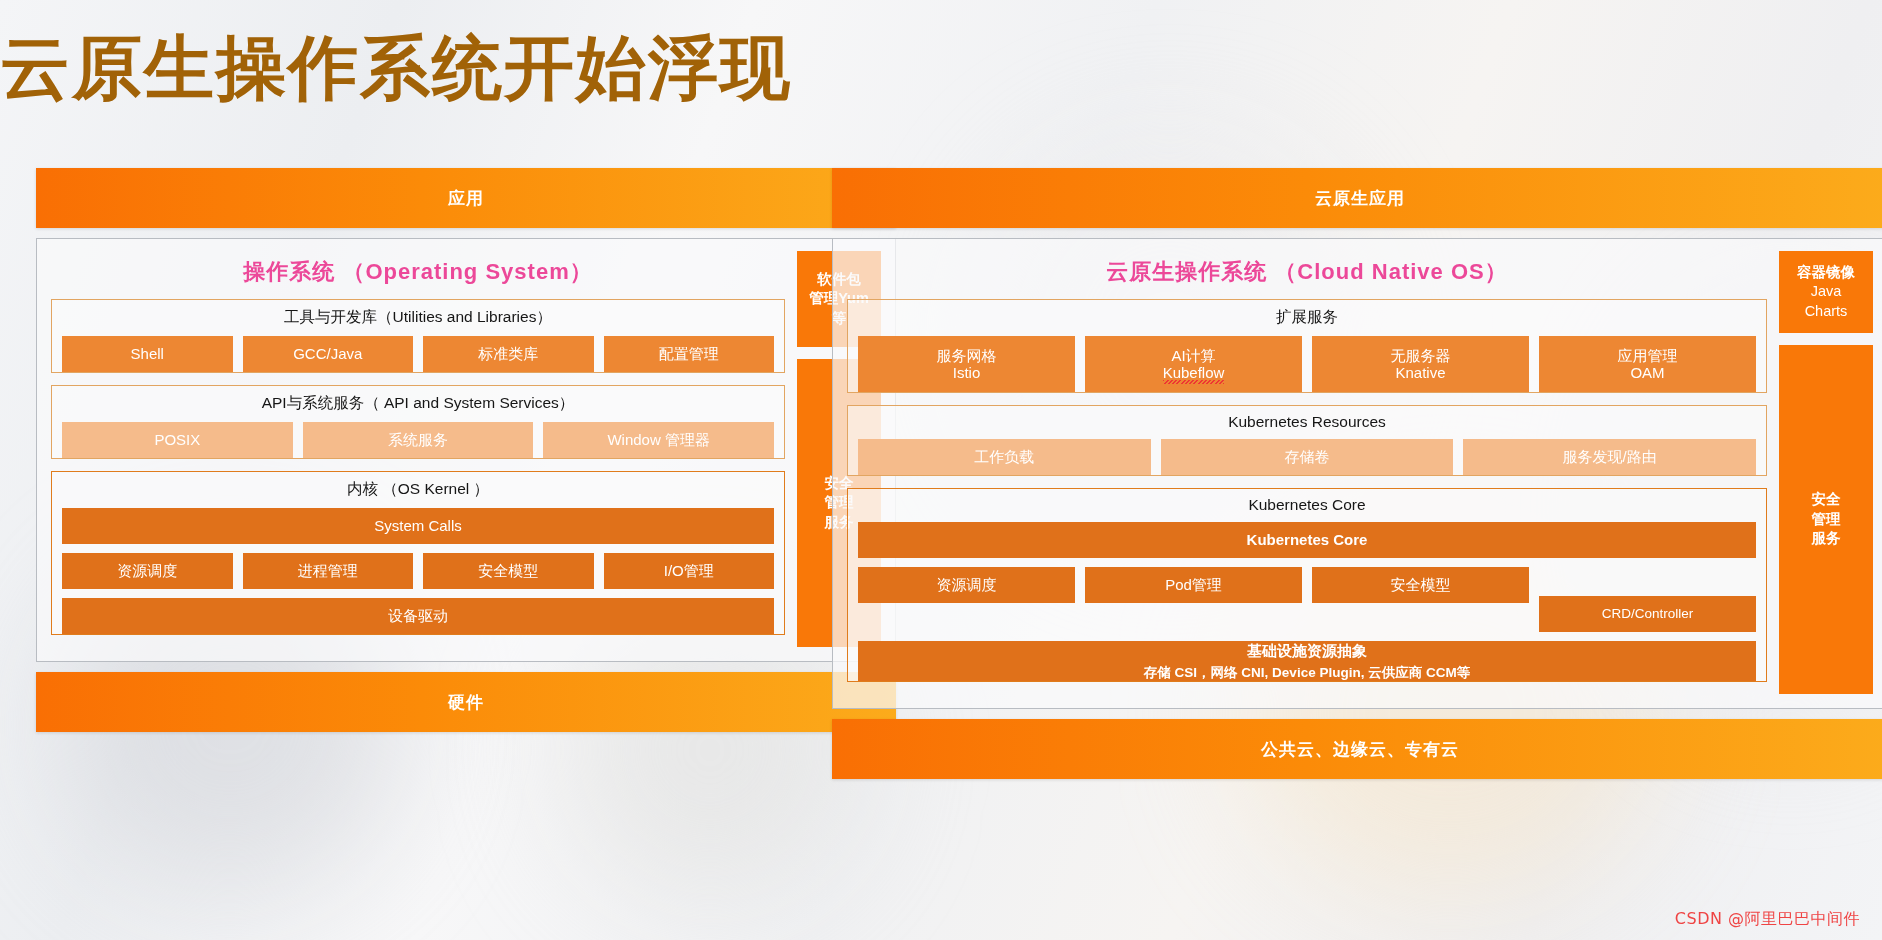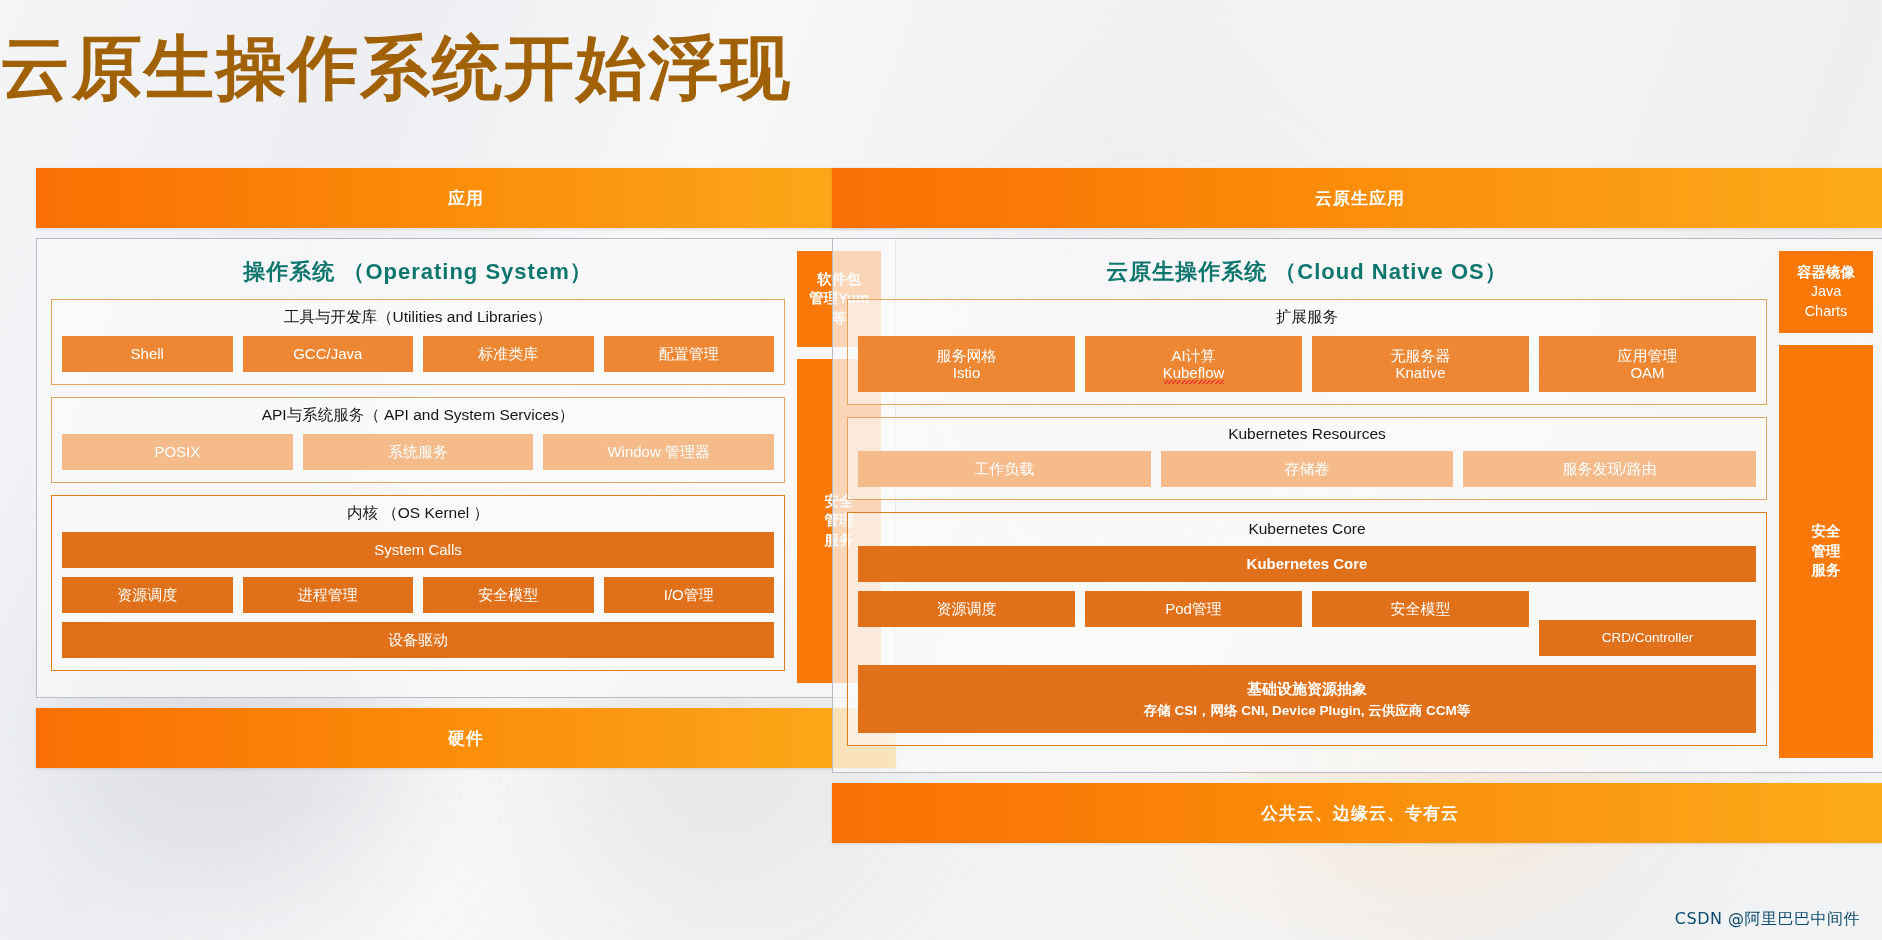--- a/index.html
+++ b/index.html
@@ -68,31 +68,31 @@
     padding: 12px 14px 14px 14px;
     display: flex;
     gap: 12px;
   }
   .os-main { flex: 1 1 auto; }
   .os-side { width: 84px; display: flex; flex-direction: column; gap: 12px; }
   .os-side-right { width: 94px; }
 
   .os-heading {
     text-align: center;
-    color: #0f766e;
+    color: #ec4899;
     font-size: 22px;
     font-weight: 700;
     letter-spacing: 1px;
     margin: 6px 0 12px 0;
   }
 
   .group {
     border: 1px solid #e2a561;
     background: rgba(252,252,252,.55);
-    padding: 7px 10px 12px 10px;
+    padding: 7px 10px 0 10px;
     margin-bottom: 12px;
   }
   .group.kernel { border-color: #e07c1c; }
   .group-title {
     text-align: center;
     font-size: 15.5px;
     color: #161616;
     margin-bottom: 8px;
     font-weight: 400;
   }
@@ -118,21 +118,21 @@
   .chip.light  { background: #f5bb8b; }
   .chip.dark   { background: #e0711a; }
   .chip.tall   { height: 56px; flex-direction: column; }
   .chip.full   { flex: 1 1 100%; }
   .chip.bold   { font-weight: 700; }
   .chip.sub    { font-size: 13.5px; margin-top: 29px; }
   .chip .l1 { font-size: 15px; }
   .chip .l2 { font-size: 15px; }
 
   .chip.infra {
-    height: 68px;
+    height: 40px;
     flex-direction: column;
     gap: 6px;
     font-weight: 700;
   }
   .chip.infra .l2 { font-size: 13.5px; font-weight: 700; }
 
   .spell { position: relative; display: inline-block; }
   .spell::after {
     content: "";
     position: absolute;
@@ -160,21 +160,21 @@
   .side-img .en { font-weight: 400; }
   .side-sec .ln { display: block; }
 
   .bottom-bar { margin-top: 10px; }
 
   .watermark {
     position: absolute;
     right: 22px;
     bottom: 10px;
     font-size: 16px;
-    color: #0c4a6e;
+    color: #ef4444;
     letter-spacing: .5px;
     font-family: "DejaVu Sans", sans-serif;
   }
 </style>
 </head>
 <body>
 
 <div class="page">
 
   <div class="bg-blob blob-a"></div>

